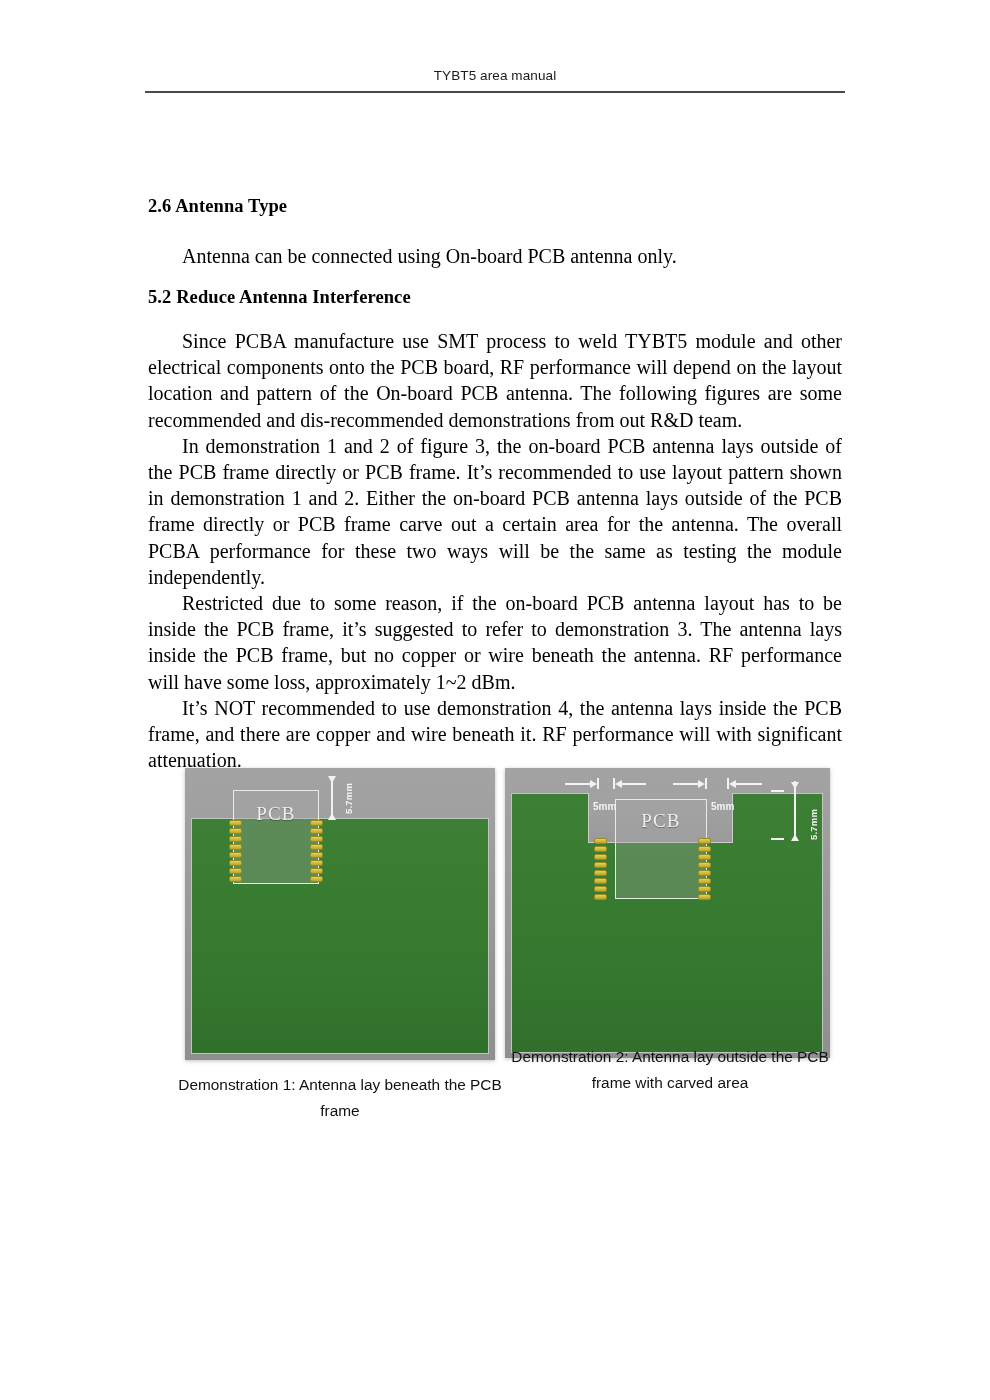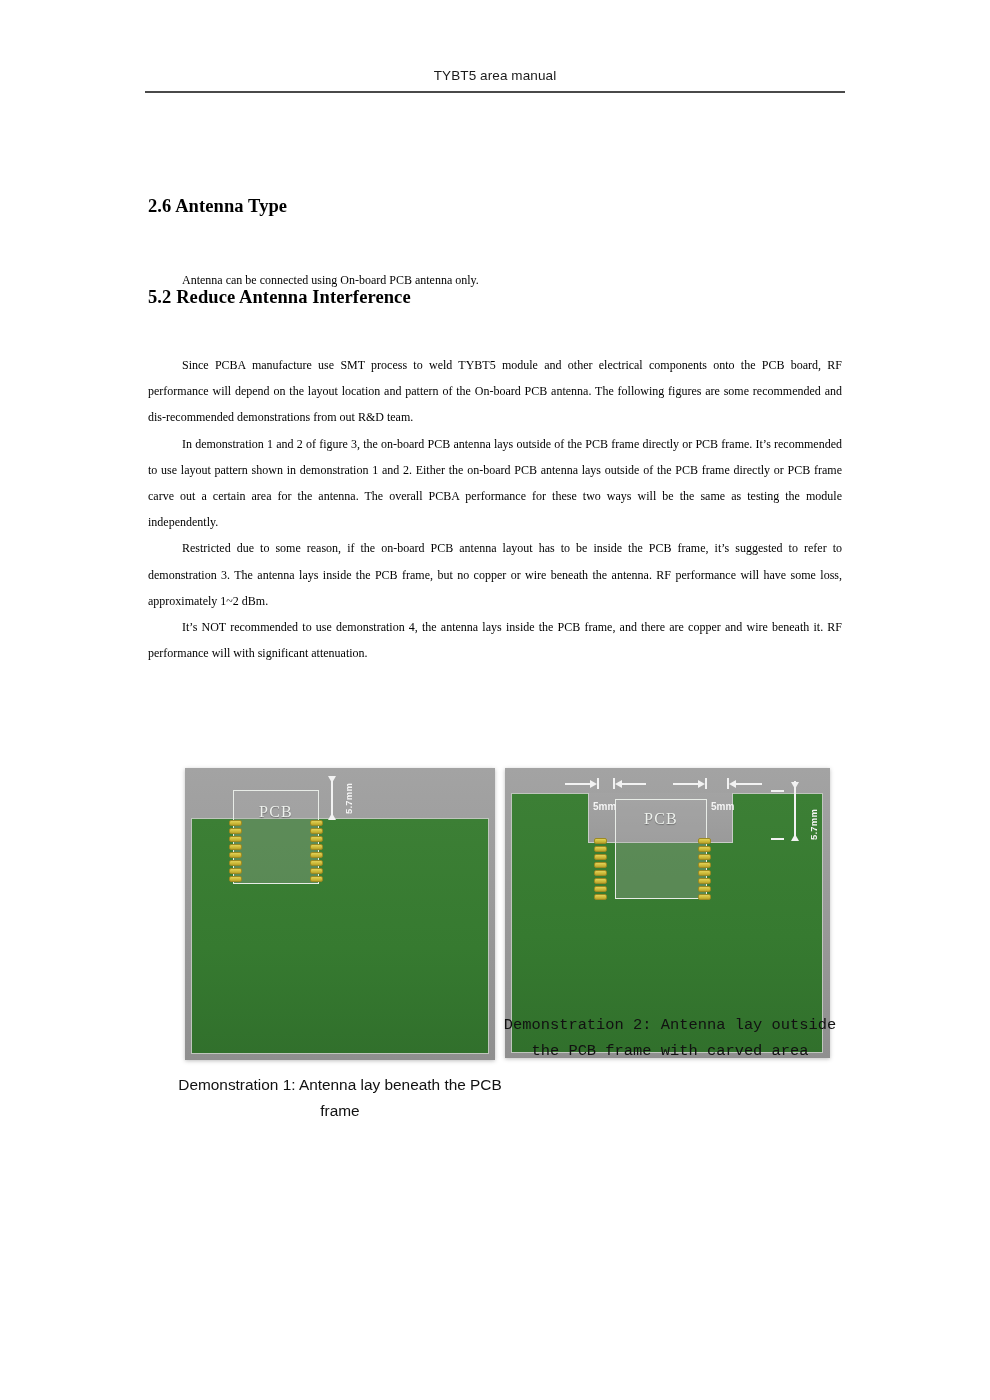--- a/index.html
+++ b/index.html
@@ -61,25 +61,24 @@
     letter-spacing: .1px;
   }
   .h2-a { top: 196px; }
   .h2-b { top: 287px; }
 
   
   .body-block {
     position: absolute;
     left: 148px;
     width: 694px;
-    font-size: 12px;
+    font-size: 20px;
     line-height: 26.2px;
     text-align: justify;
     text-justify: inter-word;
-    margin-top: 24px;
   }
   .body-block p {
     margin: 0;
     text-indent: 34px;
   }
   .p-single { top: 243px; }
   .p-group  { top: 328px; }
 
   
   .figures {
@@ -133,21 +132,21 @@
     background: rgba(168,168,168,.30);
     box-sizing: border-box;
   }
   .module-label {
     position: absolute;
     left: 0;
     width: 100%;
     text-align: center;
     color: #eef1ed;
     font-family: "Liberation Serif", serif;
-    font-size: 16px;
+    font-size: 19px;
     letter-spacing: 1.2px;
     text-shadow: 0 1px 1px rgba(0,0,0,.35);
   }
 
   
   .pad-col { position: absolute; }
   .pad {
     position: absolute;
     left: 0;
     width: 100%;
@@ -219,21 +218,21 @@
   
   .caption {
     position: absolute;
     font-family: "Liberation Sans", sans-serif;
     font-size: 15.4px;
     line-height: 26px;
     text-align: center;
     color: #111111;
   }
   .cap-1 { left: 170px; top: 1072px; width: 340px; }
-  .cap-2 { left: 500px; top: 1012px; width: 340px; font-family: Liberation Mono, monospace; }
+  .cap-2 { left: 500px; top: 1044px; width: 340px; }
 </style>
 </head>
 <body>
 
 <div class="page">
 
   <div class="header">TYBT5 area manual</div>
   <div class="header-rule"></div>
 
 

